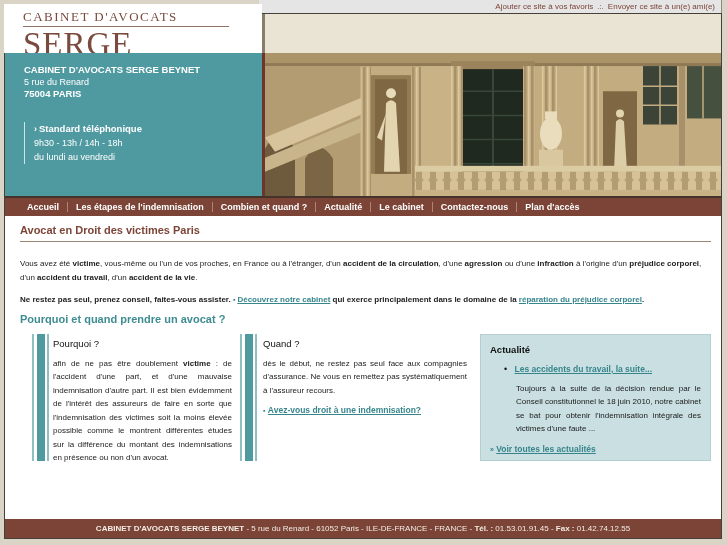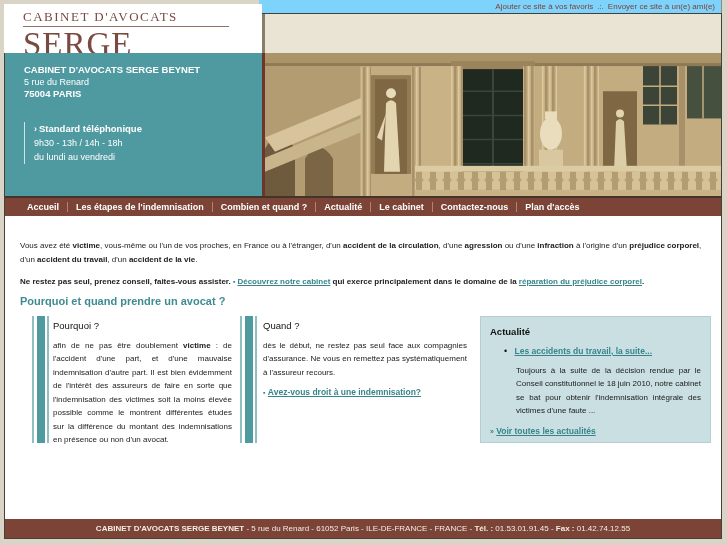--- a/index.html
+++ b/index.html
@@ -5,21 +5,21 @@
   * { margin:0; padding:0; box-sizing:border-box; }
   html,body { width:727px; height:545px; overflow:hidden; }
   body {
     background:#d9d4c5;
     font-family:"Liberation Sans", sans-serif;
     position:relative;
   }
   
   .top-strip {
     position:absolute; left:259px; top:0; width:463px; height:13px;
-    background:#7dd3fc; border-right:1px solid #8f8c7e;
+    background:#e5e5e5; border-right:1px solid #8f8c7e;
     display:flex; align-items:center; justify-content:flex-end;
     font-size:8px; color:#7b4437; padding-right:6px; gap:4px;
   }
   .top-strip a { color:#7b4437; text-decoration:none; cursor:pointer; }
   .top-strip .sep { color:#7b4437; }
   
   .main {
     position:absolute; left:4px; top:13px; width:718px; height:526px;
     background:#ffffff; border:1px solid #45413a;
   }
@@ -208,20 +208,21 @@
     <span class="item">Accueil</span>
     <span class="item">Les étapes de l'indemnisation</span>
     <span class="item">Combien et quand ?</span>
     <span class="item">Actualité</span>
     <span class="item">Le cabinet</span>
     <span class="item">Contactez-nous</span>
     <span class="item">Plan d'accès</span>
   </div>
 
   <div class="content">
+    <h1 class="page-title">Avocat en Droit des victimes Paris</h1>
 
     <p class="body-text"><span>Vous avez été </span><span class="b">victime</span><span>, vous-même ou l'un de vos proches, en France ou à l'étranger, d'un </span><span class="b">accident de la circulation</span><span>, d'une </span><span class="b">agression</span><span> ou d'une </span><span class="b">infraction</span><span> à l'origine d'un </span><span class="b">préjudice corporel</span><span>, d'un </span><span class="b">accident du travail</span><span>, d'un </span><span class="b">accident de la vie</span><span>.</span></p>
 
     <p class="body-text advice"><span class="b">Ne restez pas seul, prenez conseil, faites-vous assister. </span><span class="mark">▪ </span><a class="b lnk">Découvrez notre cabinet</a><span class="b"> qui exerce principalement dans le domaine de la </span><a class="b lnk">réparation du préjudice corporel</a><span class="b">.</span></p>
 
     <h2 class="section-title">Pourquoi et quand prendre un avocat ?</h2>
 
     <div class="columns">
       <div class="stripes first"></div>
 

